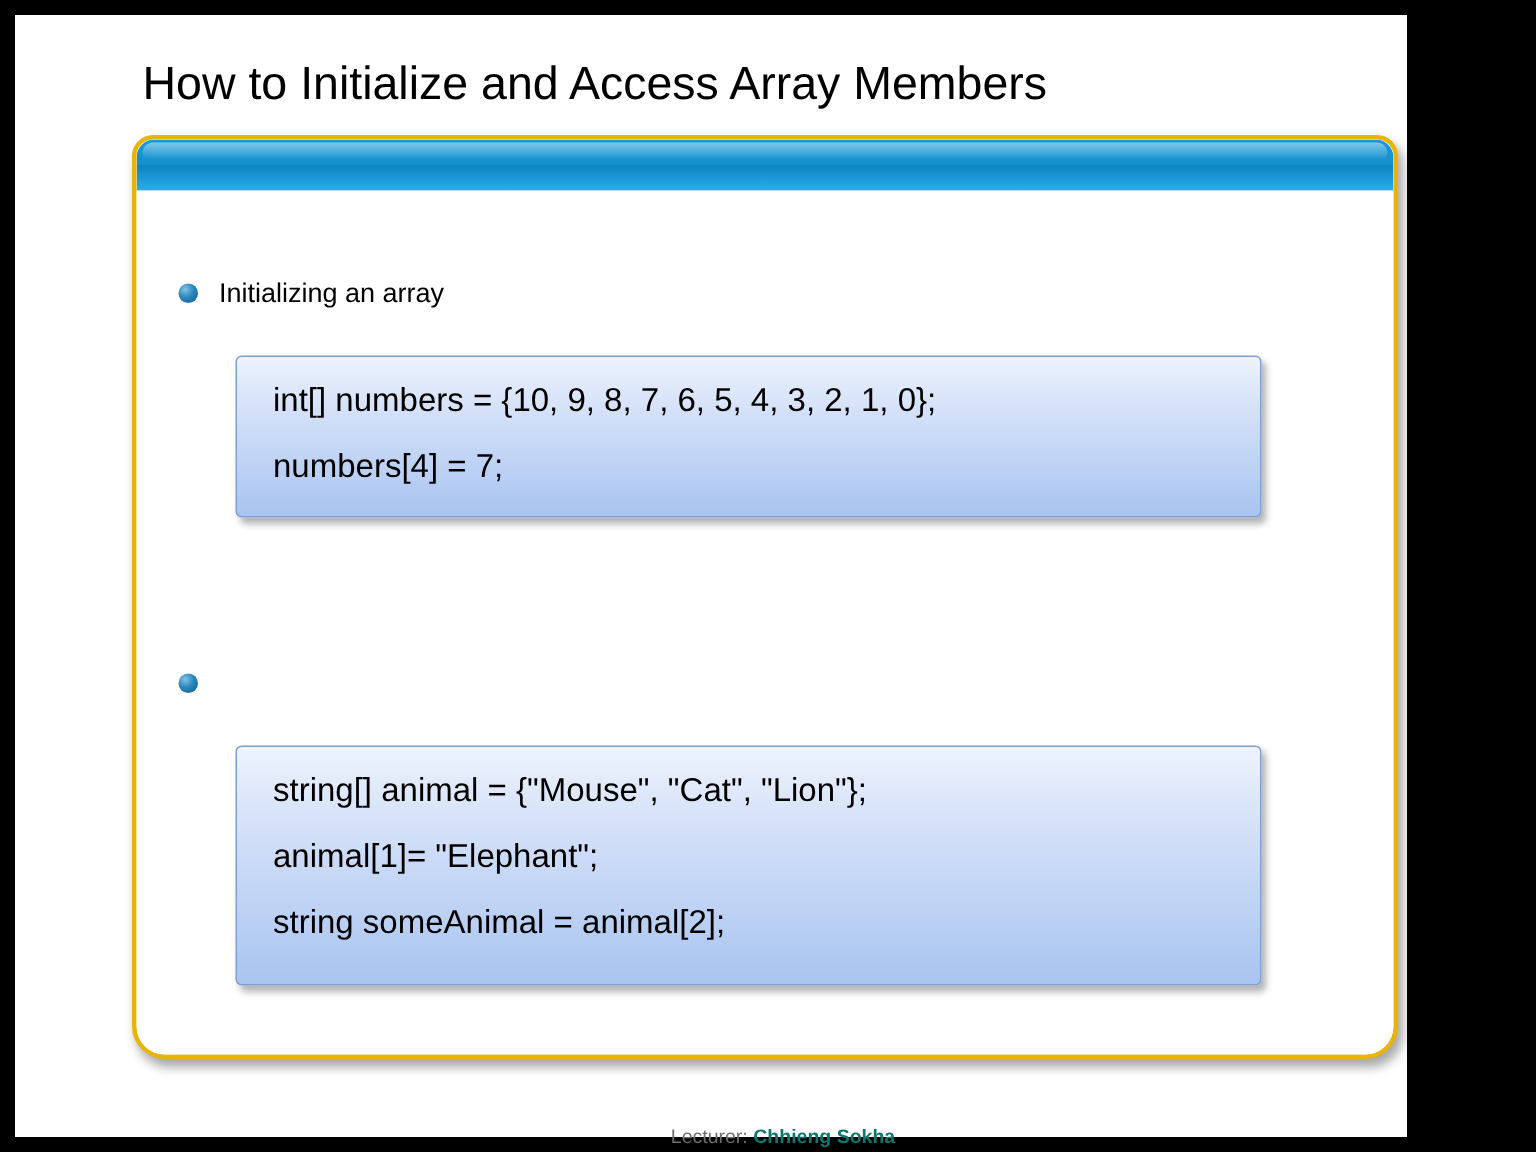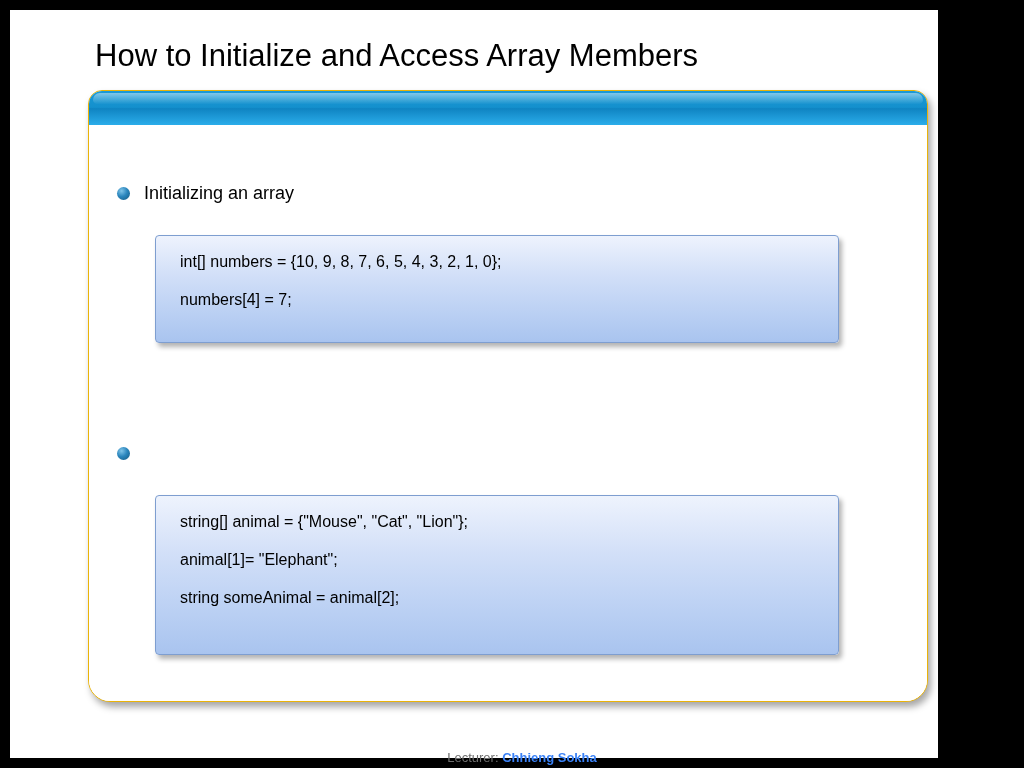--- a/index.html
+++ b/index.html
@@ -33,21 +33,21 @@
   }
 
   
   .panel {
     position: absolute;
     left: 78px;
     top: 80px;
     width: 838px;
     height: 610px;
     background: #ffffff;
-    border: 1px solid #eab308;
+    border: 3px solid #eab308;
     border-radius: 14px 14px 22px 22px;
     box-shadow: 3px 5px 7px rgba(0,0,0,0.35);
     overflow: hidden;
   }
   .panel-header {
     position: absolute;
     left: 0;
     top: 0;
     width: 100%;
     height: 34px;
@@ -98,41 +98,41 @@
   .code-box {
     position: absolute;
     background: linear-gradient(to bottom, #eef3fd 0%, #d3e0f8 35%, #b9cff3 75%, #a9c4ef 100%);
     border: 1px solid #7e9ed0;
     border-radius: 4px;
     box-shadow: 3px 4px 5px rgba(0,0,0,0.30);
     padding: 18px 0 18px 24px;
     box-sizing: border-box;
   }
   .code-line {
-    font-size: 16px;
+    font-size: 22px;
     color: #000000;
     line-height: 1.0;
     margin-bottom: 22px;
     white-space: nowrap;
   }
   .code-line:last-child {
     margin-bottom: 0;
   }
 
   .footer {
     position: absolute;
     left: 0;
     top: 740px;
     width: 1024px;
     text-align: center;
     font-size: 13px;
     color: #6e6e6e;
   }
   .footer b {
-    color: #3b82f6;
+    color: #0f766e;
   }
 </style>
 </head>
 <body>
 
 <div class="slide">
 
   <div class="slide-title">How to Initialize and Access Array Members</div>
 
   <div class="panel">

